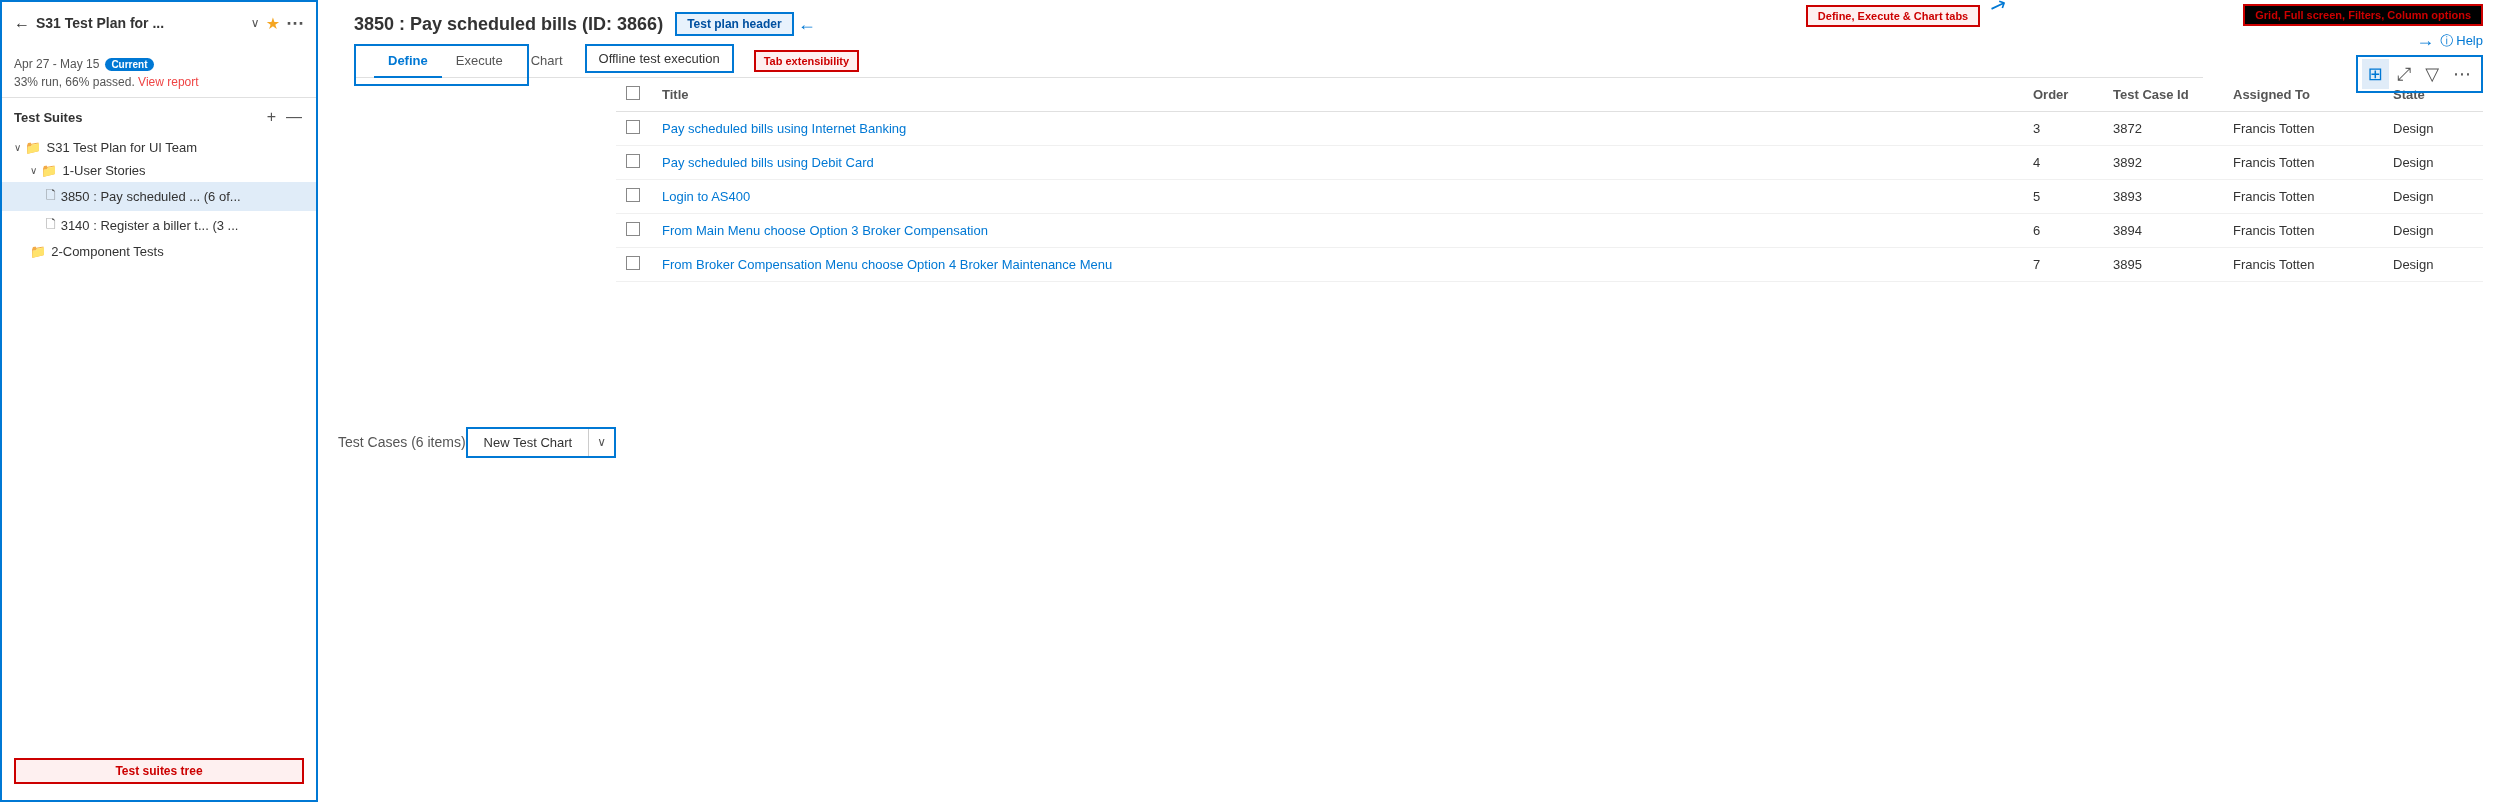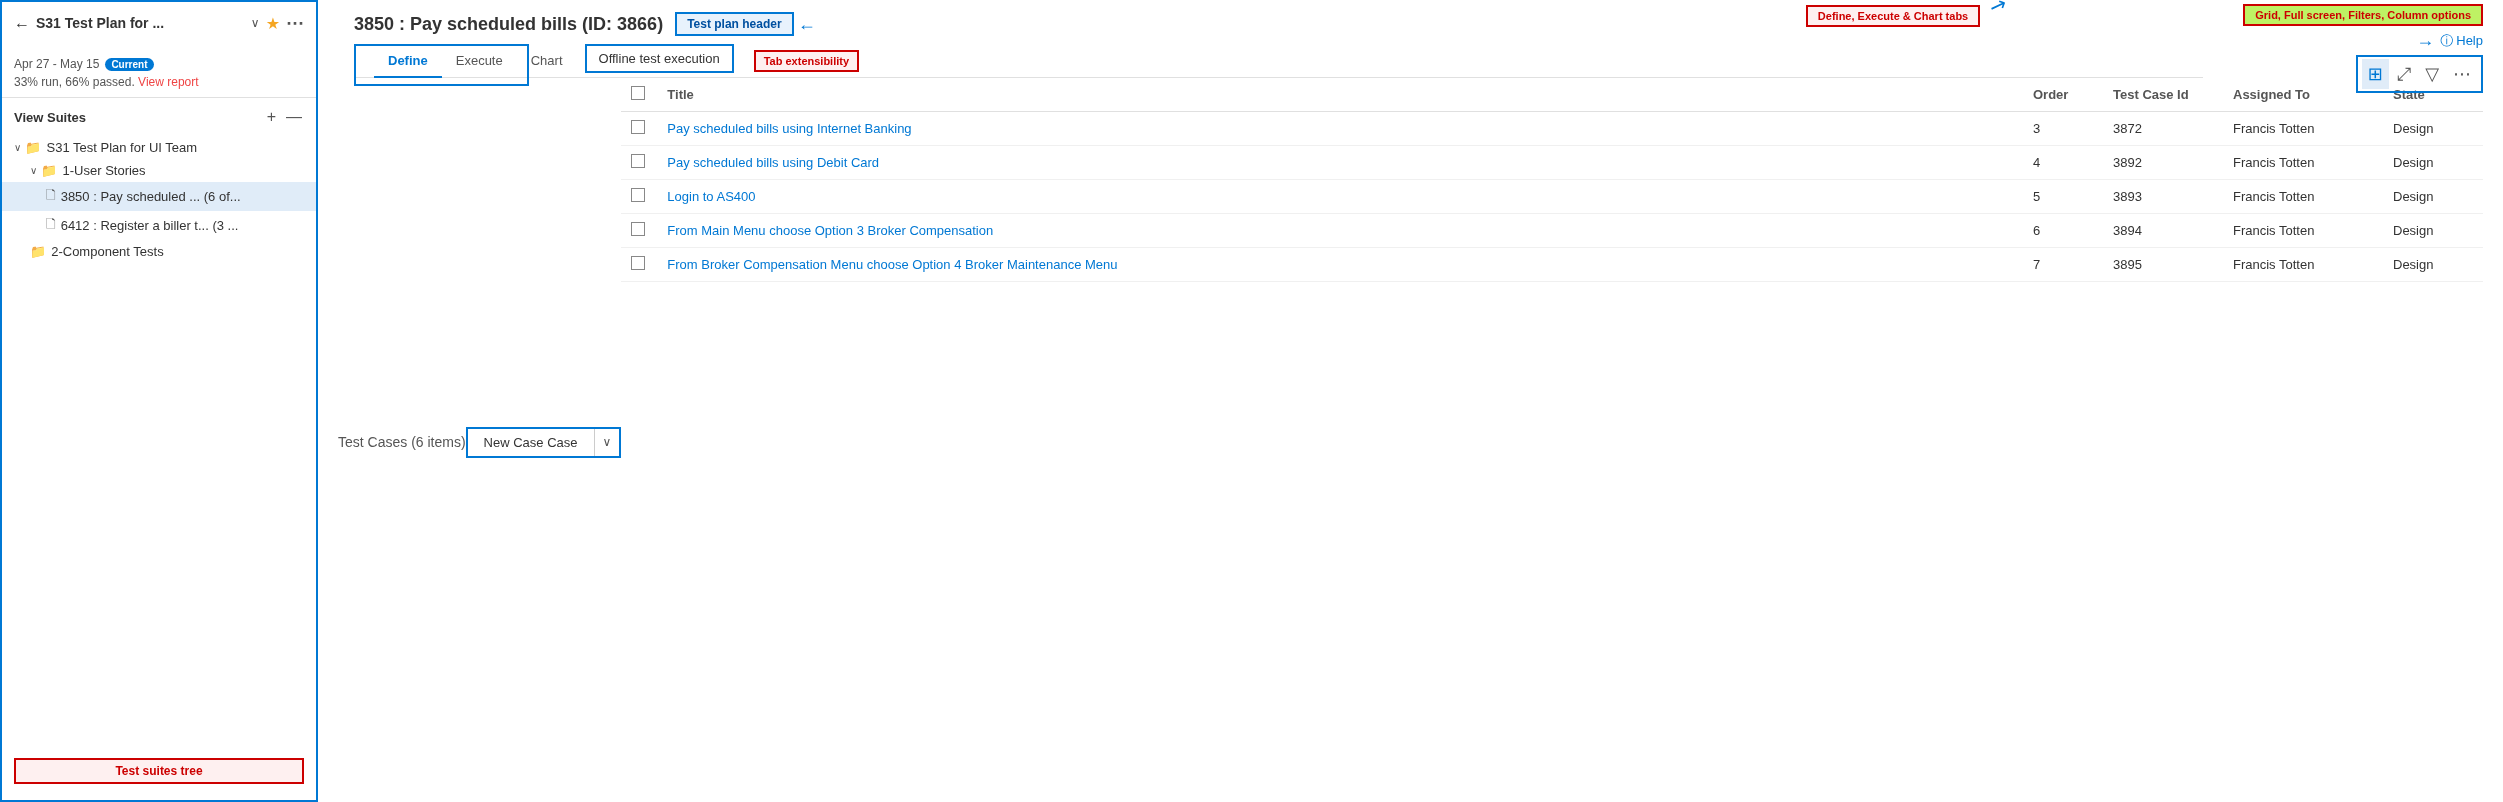--- a/index.html
+++ b/index.html
@@ -402,21 +402,21 @@
       <span>Apr 27 - May 15</span>
       <span class="current-badge">Current</span>
     </div>
     <div class="sidebar-progress">
       <span>33% run, 66% passed.</span>
       <a href="#">View report</a>
     </div>
   </div>
 
   <div class="sidebar-section-header">
-    <span>View Suites</span>
+    <span>Test Suites</span>
     <div class="sidebar-section-actions">
       <button class="sidebar-icon-btn">+</button>
       <button class="sidebar-icon-btn">—</button>
     </div>
   </div>
 
   <div class="tree-container">
 
     <div class="tree-item">
       <span class="tree-toggle">∨</span>
@@ -433,21 +433,21 @@
 
     <div class="tree-item active">
       <span class="indent2"></span>
       <span class="tree-page-icon">🗋</span>
       <span>3850 : Pay scheduled ... (6 of...</span>
     </div>
 
     <div class="tree-item">
       <span class="indent2"></span>
       <span class="tree-page-icon">🗋</span>
-      <span>6412 : Register a biller t... (3 ...</span>
+      <span>3140 : Register a biller t... (3 ...</span>
     </div>
 
     <div class="tree-item">
       <span class="indent"></span>
       <span class="tree-folder-icon">📁</span>
       <span>2-Component Tests</span>
     </div>
   </div>
 
   <div class="sidebar-annotation">Test suites tree</div>
@@ -473,21 +473,21 @@
       <div class="tab-annotation">Tab extensibility</div>
 
       <div style="position:absolute; right:200px; top:-40px; display:flex; align-items:center; gap:6px;">
         <div style="border:2px solid #c00; background:#fef0f0; color:#c00; font-size:11px; font-weight:700; padding:3px 10px;">Define, Execute &amp; Chart tabs</div>
         <span style="color:#0078d4; font-size:20px; transform:rotate(200deg) translateY(10px); display:inline-block;">↙</span>
       </div>
     </div>
 
     <div style="position:absolute; top:0; right:0; display:flex; flex-direction:column; align-items:flex-end; padding:4px 20px; gap:4px;">
       <div style="display:flex; align-items:center; gap:8px;">
-        <div style="border:2px solid #c00; background:#bef264; color:#c00; font-size:11px; font-weight:700; padding:3px 10px;">Grid, Full screen, Filters, Column options</div>
+        <div style="border:2px solid #c00; background:#000000; color:#c00; font-size:11px; font-weight:700; padding:3px 10px;">Grid, Full screen, Filters, Column options</div>
       </div>
       <div style="display:flex; align-items:center; gap:6px;">
         <span style="color:#0078d4; font-size:18px;">→</span>
         <a href="#" class="help-link">
           <span>ⓘ</span>
           <span>Help</span>
         </a>
       </div>
       <div class="toolbar-group">
         <button class="toolbar-icon-btn active">⊞</button>
@@ -496,21 +496,21 @@
         <button class="toolbar-icon-btn">⋯</button>
       </div>
     </div>
   </div>
 
   <div class="test-cases-area">
     <div class="test-cases-header">
       <span class="test-cases-title">Test Cases (6 items)</span>
       <div style="display:flex; align-items:center;">
         <div class="new-test-case-group">
-          <button class="new-test-case-btn">New Case Case</button>
+          <button class="new-test-case-btn">New Test Chart</button>
           <button class="new-test-case-chevron">∨</button>
         </div>
       </div>
     </div>
 
     <div class="scrollable-table">
       <table class="test-table">
         <thead>
           <tr>
             <th class="col-check">

